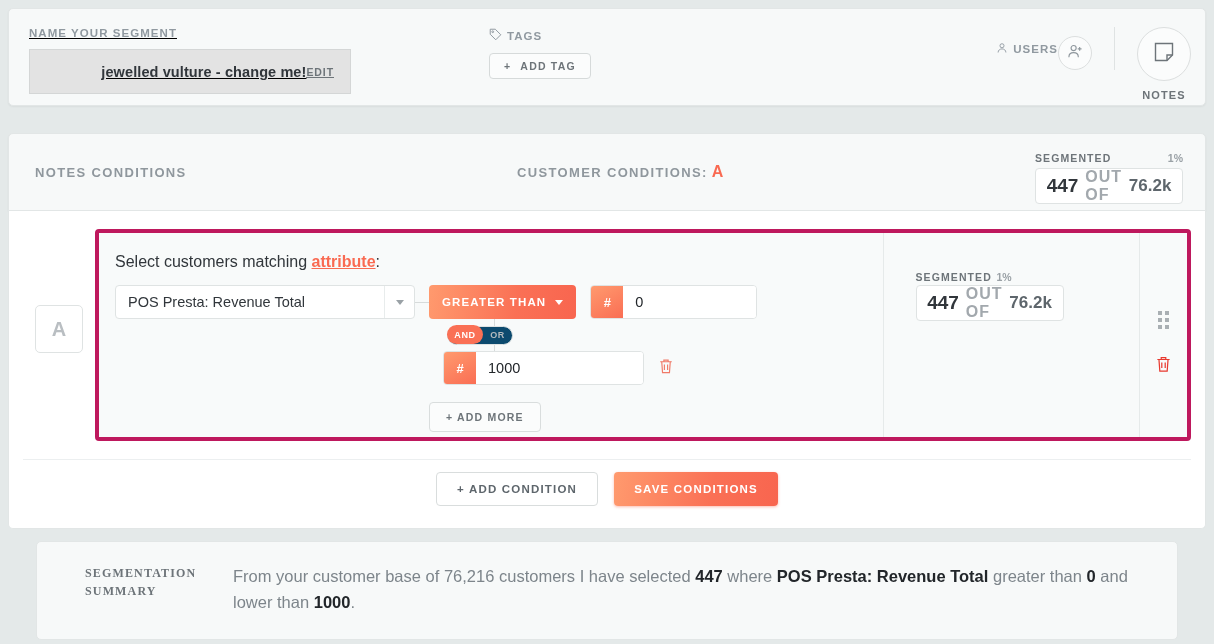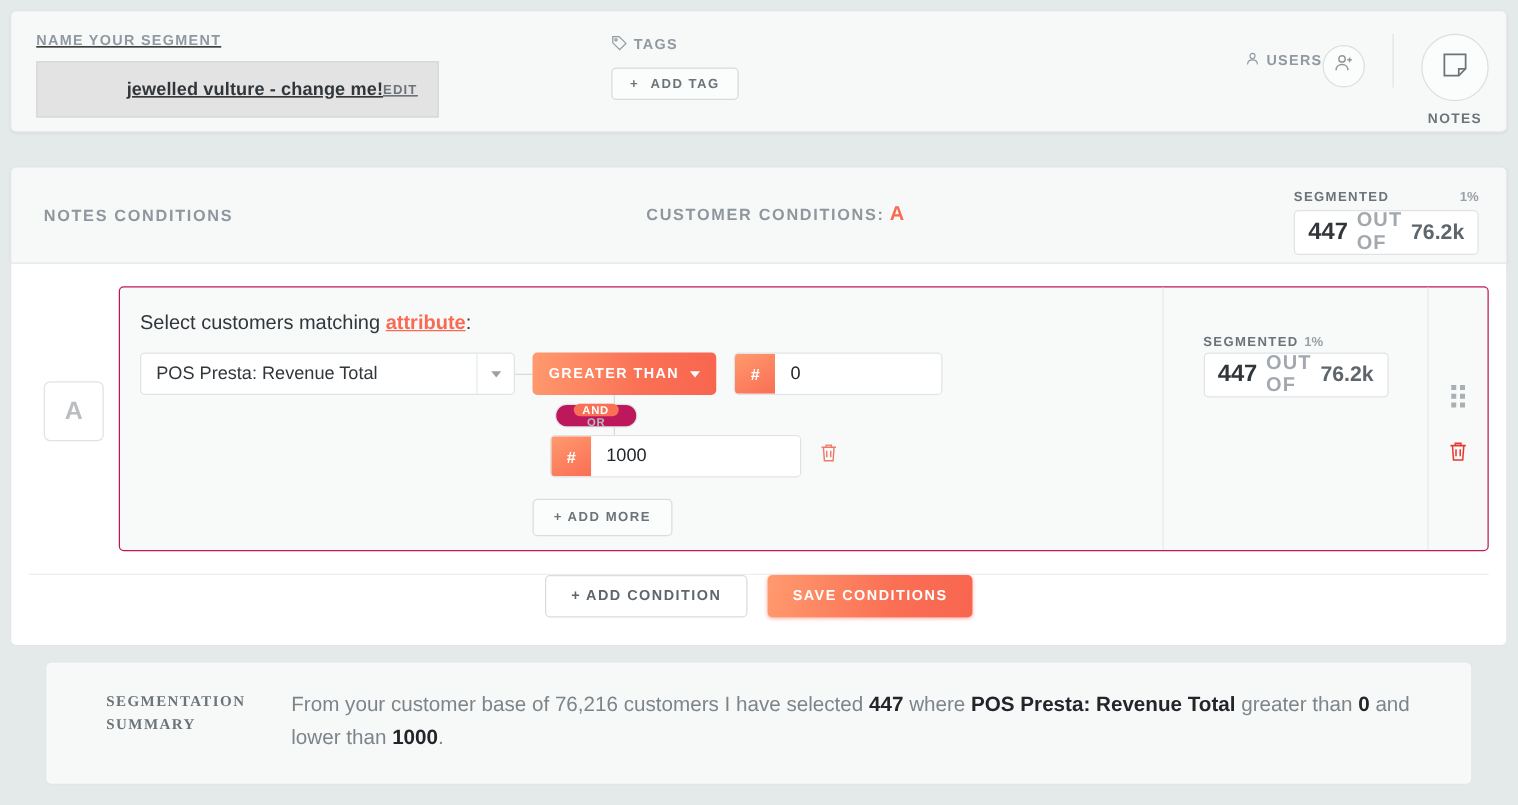--- a/index.html
+++ b/index.html
@@ -182,25 +182,26 @@
   .a-badge {
     width: 48px; height: 48px; margin: 76px 12px 0 12px;
     border: 1px solid #dfe3e3; border-radius: 5px; background: #fff;
     display: flex; align-items: center; justify-content: center;
     font-size: 20px; font-weight: bold; color: #b9bec2;
     flex: none;
   }
 
   .cond-panel {
     flex: 1;
-    border: 1px solid #be185d;
+    border: 4px solid #be185d;
     background: #f8fafa;
     border-radius: 4px;
     display: flex;
     min-height: 212px;
+    gap: 44px;
   }
   .panel-main { flex: 1; padding: 20px 0 0 16px; }
 
   .select-line {
     font-size: 16px; color: #31363b; margin-bottom: 14px;
   }
   .attr-link {
     color: #f96a52; font-weight: bold; text-decoration: underline;
   }
 
@@ -262,26 +263,25 @@
     display: flex; align-items: center;
   }
   .vline {
     position: absolute; left: 65px; top: 0; bottom: 0;
     width: 1px; background: #d7dbdb;
   }
   .andor {
     position: relative; z-index: 2;
     margin-left: 18px;
     height: 19px; width: 66px;
-    background: #be185d; border: 1px solid #dfe3e3;
+    background: #0c4a6e; border: 1px solid #dfe3e3;
     border-radius: 10px;
     display: flex; align-items: center;
     padding: 0;
     cursor: pointer;
-    flex-direction: column;
   }
   .andor .on {
     background: #fa7055; color: #fff;
     height: 19px; width: 36px; margin: -1px 0 0 -1px;
     border-radius: 10px;
     display: flex; align-items: center; justify-content: center;
     font-size: 9px; font-weight: bold; letter-spacing: 0.6px;
   }
   .andor .off {
     color: #b4babe; font-size: 9px; font-weight: bold; letter-spacing: 0.6px;
@@ -315,21 +315,21 @@
     padding-top: 78px; gap: 26px;
   }
   .drag-dots {
     display: grid; grid-template-columns: 4px 4px; grid-gap: 3px;
     cursor: grab;
   }
   .drag-dots i { width: 4px; height: 4px; background: #a9afb3; display: block; }
 
   .actions {
     display: flex; justify-content: center; gap: 16px;
-    margin-top: 18px; padding-top: 0;
+    margin-top: 18px; padding-top: 12px;
     border-top: 1px solid #eceff0;
   }
   .btn-outline {
     height: 34px; padding: 0 20px;
     background: #fff; border: 1px solid #d9dddd; border-radius: 4px;
     font-size: 11.5px; font-weight: bold; letter-spacing: 1.2px; color: #5e666c;
     display: flex; align-items: center; justify-content: center;
     cursor: pointer;
   }
   .btn-primary {

